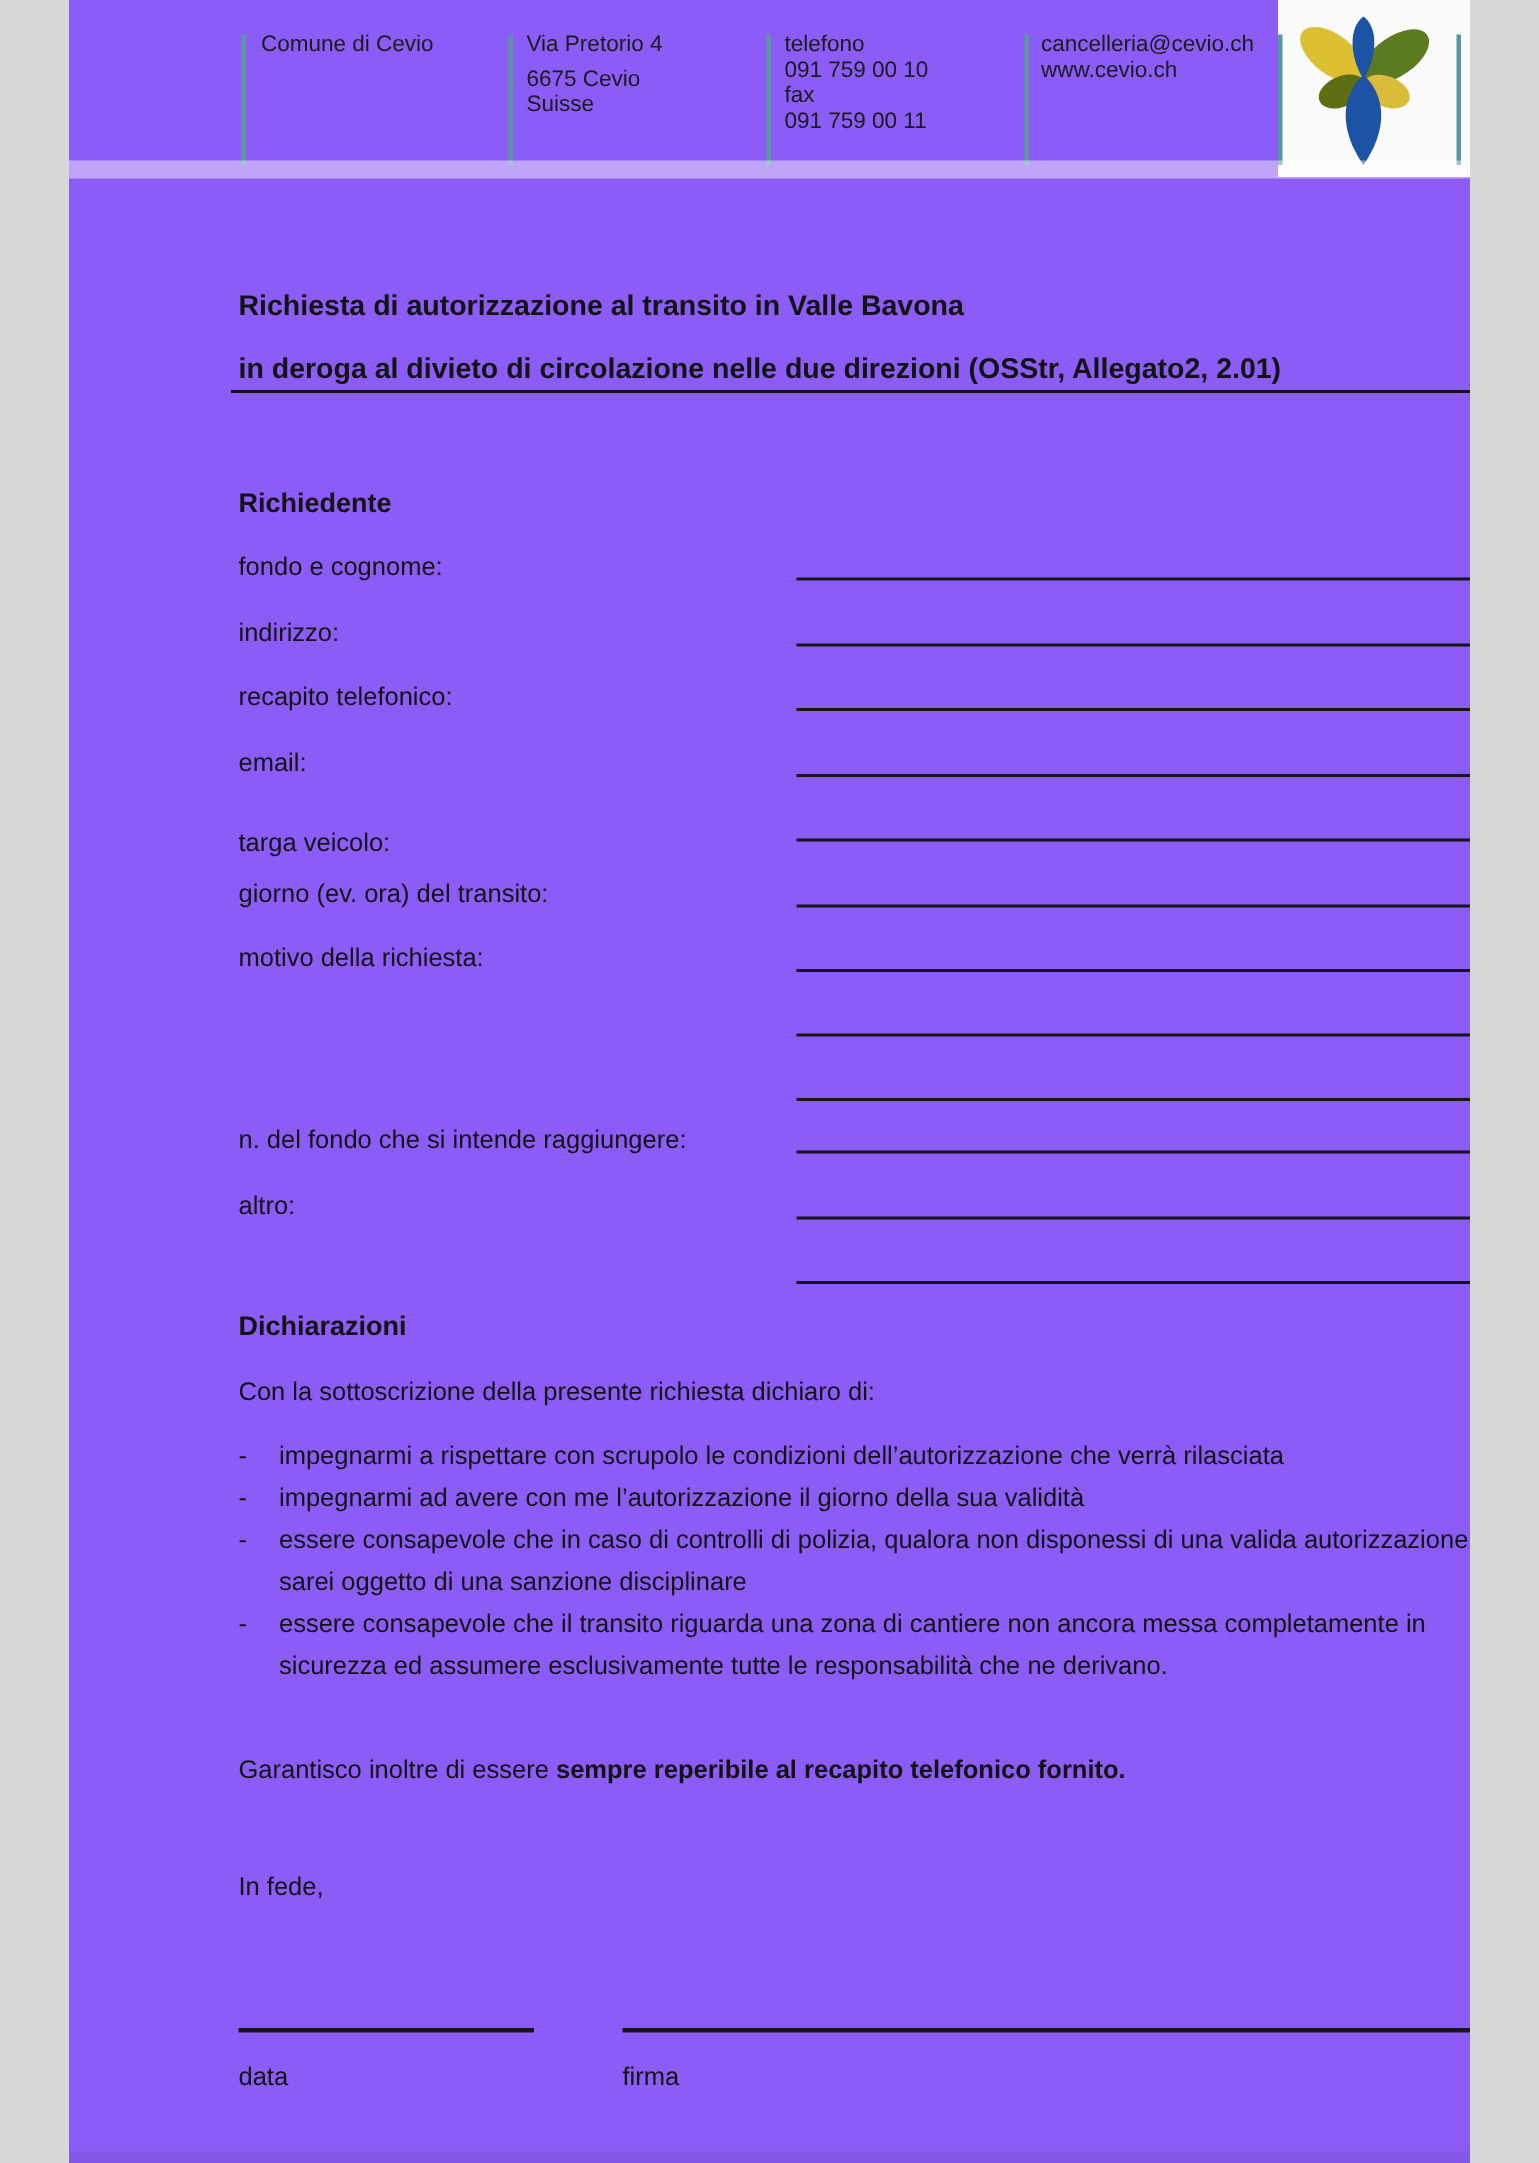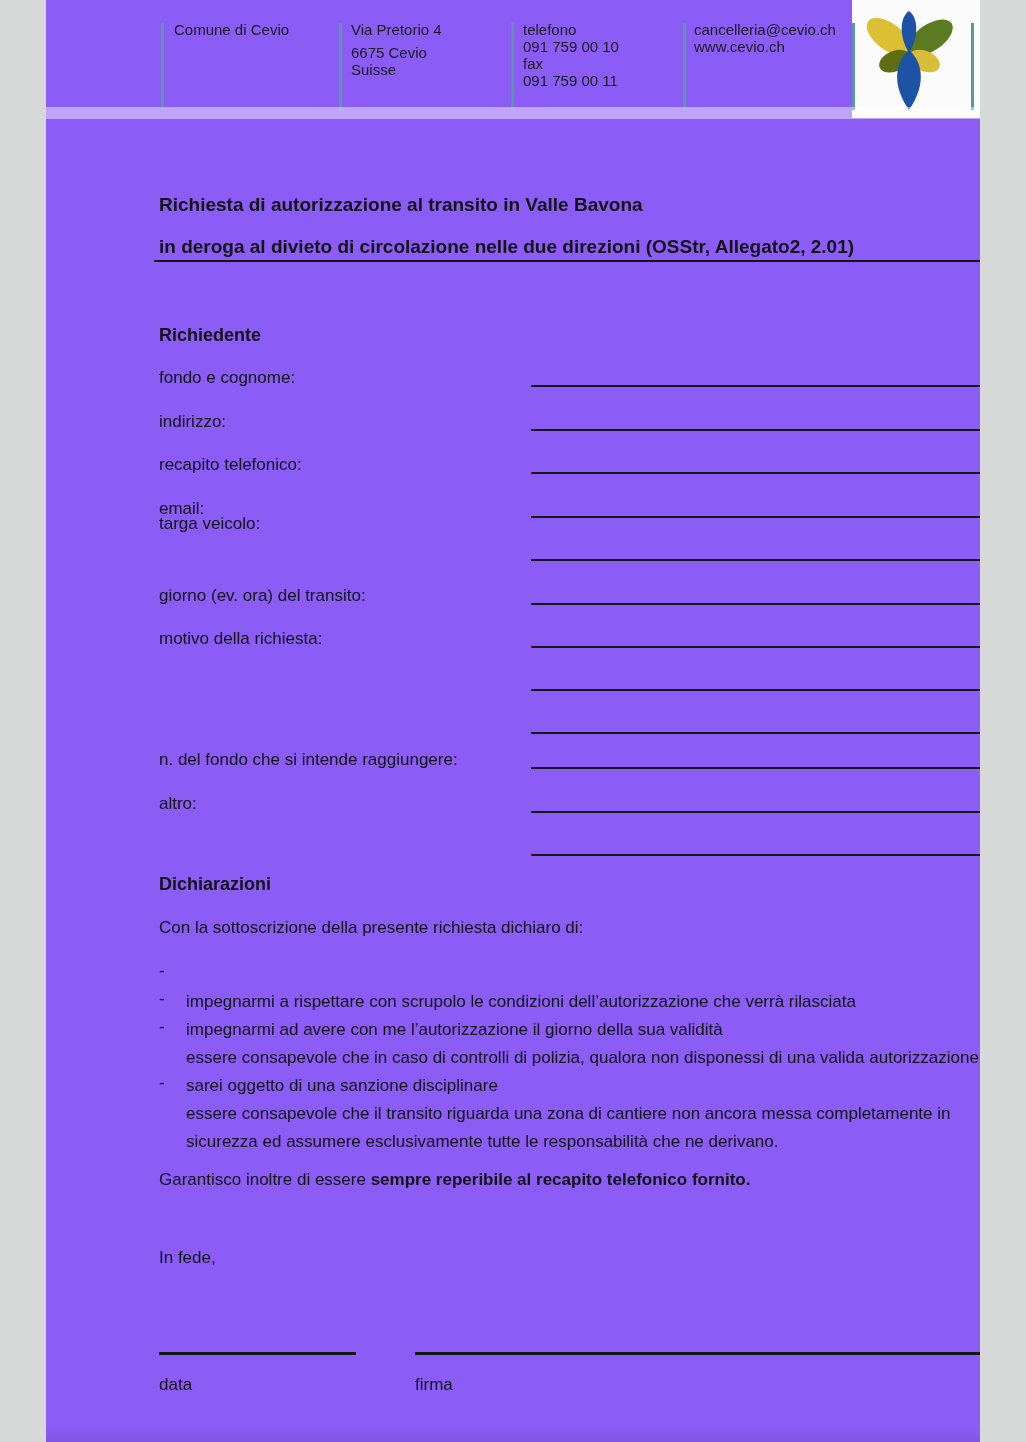--- a/index.html
+++ b/index.html
@@ -22,21 +22,21 @@
   .title2 { position:absolute; left:113px; top:236px; font-size:19px; font-weight:bold; }
   .title-rule { position:absolute; left:108px; top:260px; width:899px; height:2px; background:#141414; }
   
   .sec { position:absolute; left:113px; font-size:18px; font-weight:bold; }
   .flabel { position:absolute; left:113px; font-size:17px; white-space:nowrap; }
   .fline { position:absolute; left:485px; width:515px; height:2px; background:#161616; }
   
   .body-text { position:absolute; left:113px; font-size:17px; line-height:24px; }
   .bullet { position:absolute; left:113px; display:flex; font-size:17px; line-height:28px; }
   .bullet .dash { flex:0 0 27px; }
-  .bullet .btext { width:832px;margin-top:31px; }
+  .bullet .btext { width:832px; }
   .bold { font-weight:bold; }
   
   .sig-line { position:absolute; top:1352px; height:3px; background:#161616; }
   .sig-label { position:absolute; top:1375px; font-size:17px; }
 </style>
 </head>
 <body>
 
 <div class="page">
 
@@ -100,21 +100,21 @@
 
   <div class="flabel" style="top:412px">indirizzo:</div>
   <div class="fline" style="top:429px"></div>
 
   <div class="flabel" style="top:455px">recapito telefonico:</div>
   <div class="fline" style="top:472px"></div>
 
   <div class="flabel" style="top:499px">email:</div>
   <div class="fline" style="top:516px"></div>
 
-  <div class="flabel" style="top:514px">targa veicolo:</div>
+  <div class="flabel" style="top:552px">targa veicolo:</div>
   <div class="fline" style="top:559px"></div>
 
   <div class="flabel" style="top:586px">giorno (ev. ora) del transito:</div>
   <div class="fline" style="top:603px"></div>
 
   <div class="flabel" style="top:629px">motivo della richiesta:</div>
   <div class="fline" style="top:646px"></div>
   <div class="fline" style="top:689px"></div>
   <div class="fline" style="top:732px"></div>
 

